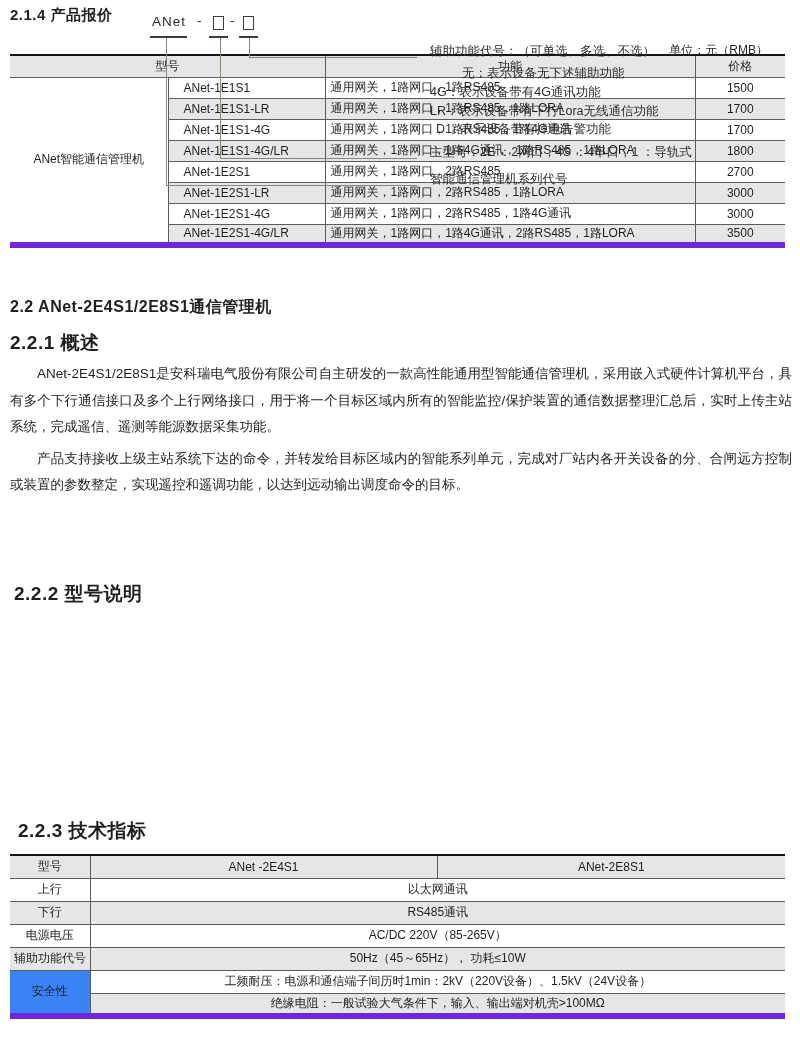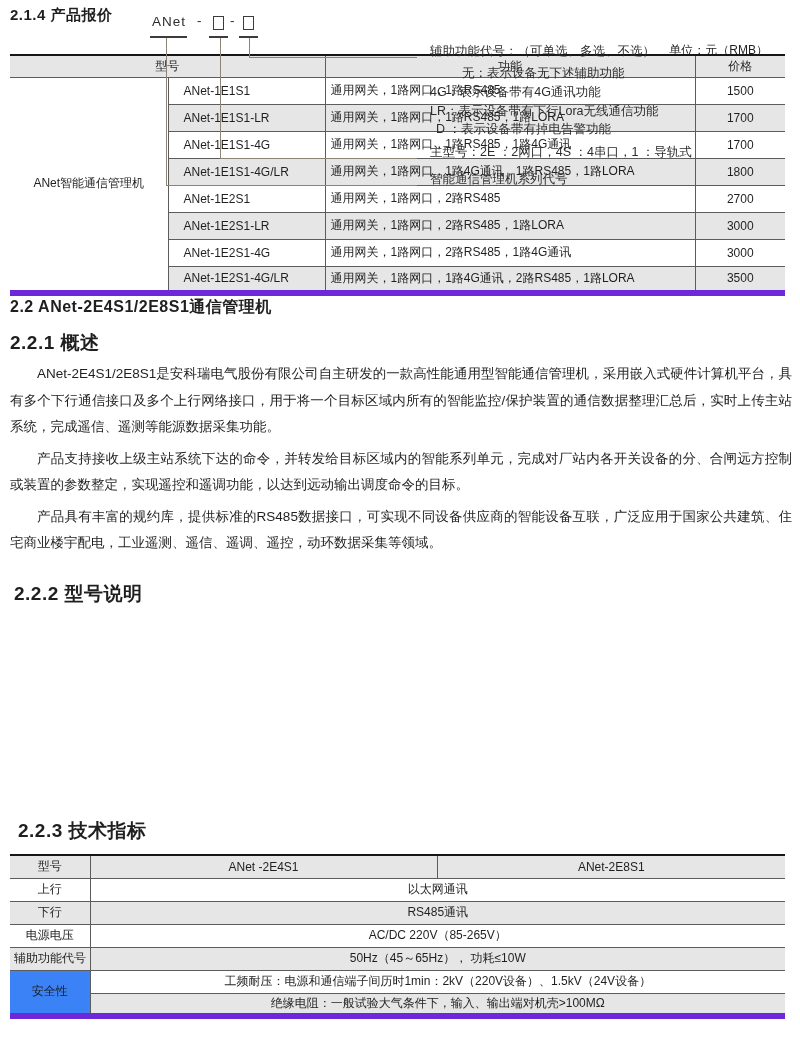--- a/index.html
+++ b/index.html
@@ -27,21 +27,21 @@
     vertical-align:middle; text-align:center; padding:0 4px;
     white-space:nowrap; overflow:hidden;
   }
   table.doc tr > *:first-child { border-left:none; }
   table.doc tr > *:last-child  { border-right:none; }
   .gray { background:#e6e6e6; }
   .white { background:#ffffff; }
 
   
   #pricing-table th { height:22px; }
-  #pricing-table td { height:27px; }
+  #pricing-table td { height:21px; }
   #pricing-table td.cell-model   { text-align:left; padding-left:15px; }
   #pricing-table td.cell-func    { text-align:left; padding-left:5px; }
   #pricing-table tbody tr:nth-child(even) td { background:#e6e6e6; }
   #pricing-table td.cell-category { background:#ffffff; }
 
   
   #specs-table th, #specs-table td { height:23px; }
   #specs-table td.cell-safety { background:#3b82f6; }
 
   
@@ -125,21 +125,20 @@
   </table>
 </div>
 
 <div class="abs h-sec" style="left:10px; top:297px;">2.2 ANet-2E4S1/2E8S1通信管理机</div>
 
 <div class="abs h-sub" style="left:10px; top:330px;">2.2.1 概述</div>
 
 <div class="abs" id="overview-paragraphs" style="left:10px; top:361px;">
   <p>ANet-2E4S1/2E8S1是安科瑞电气股份有限公司自主研发的一款高性能通用型智能通信管理机，采用嵌入式硬件计算机平台，具有多个下行通信接口及多个上行网络接口，用于将一个目标区域内所有的智能监控/保护装置的通信数据整理汇总后，实时上传主站系统，完成遥信、遥测等能源数据采集功能。</p>
   <p>产品支持接收上级主站系统下达的命令，并转发给目标区域内的智能系列单元，完成对厂站内各开关设备的分、合闸远方控制或装置的参数整定，实现遥控和遥调功能，以达到远动输出调度命令的目标。</p>
-  <p>产品具有丰富的规约库，提供标准的RS485数据接口，可实现不同设备供应商的智能设备互联，广泛应用于国家公共建筑、住宅商业楼宇配电，工业遥测、遥信、遥调、遥控，动环数据采集等领域。</p>
 </div>
 
 <div class="abs h-sub" style="left:14px; top:581px;">2.2.2 型号说明</div>
 
 <div class="abs" id="model-diagram">
   <span class="dtext" style="left:152px; top:14px;">ANet</span>
   <span class="dtext" style="left:197px; top:13px;">-</span>
   <span class="dbox" style="left:213px; top:16px;"></span>
   <span class="dtext" style="left:230px; top:13px;">-</span>
   <span class="dbox" style="left:243px; top:16px;"></span>

